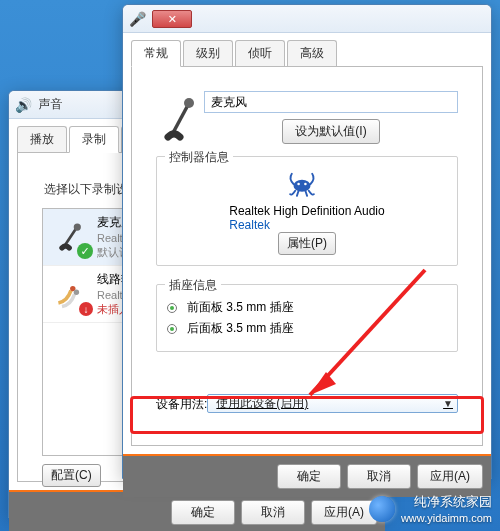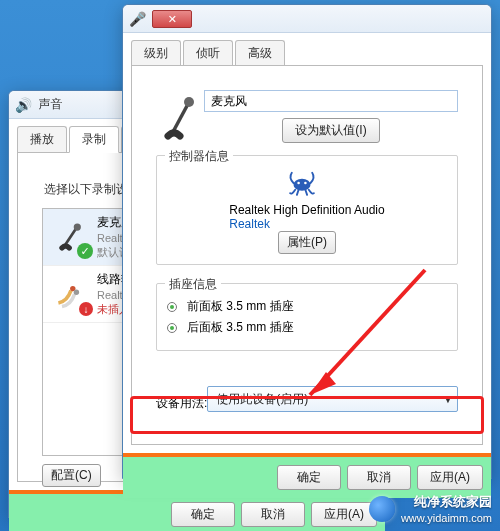--- a/index.html
+++ b/index.html
@@ -134,35 +134,36 @@
   .radio-dot.checked::after {
     content:"";
     position:absolute;
     top:2px;left:2px;right:2px;bottom:2px;
     background:#49b04c;
     border-radius:50%;
   }
   .combo {
     border: 1px solid #7aa7d6;
     background: linear-gradient(180deg,#fff,#e9f2fb);
-    height: 26px;
+    height: 19px;
     display: flex;
     align-items: center;
     padding: 0 4px 0 8px;
     border-radius: 2px;
+    text-decoration: underline;
   }
   .combo-text { flex: 1; color: #222; }
   .combo-arrow { color: #333; font-size: 10px; }
   .bottom-btns {
     display: flex;
     justify-content: flex-end;
     gap: 6px;
     padding: 8px;
-    border-top: 4px solid #f97316;
-    background: #86efac;
+    border-top: 2px solid #f97316;
+    background: #737373;
   }
   .highlight-red {
     position: absolute;
     border: 3px solid #e22;
     border-radius: 4px;
     pointer-events: none;
   }
   .arrow-red {
     position: absolute;
     pointer-events: none;
@@ -250,20 +251,21 @@
     <span class="btn">应用(A)</span>
   </div>
 </div>
 
 <div class="window" style="left:122px; top:4px; width:370px; height:475px;">
   <div class="titlebar">
     <span class="icon">🎤</span>
     <span class="close-btn">✕</span>
   </div>
   <div class="tabs">
+    <div class="tab active">常规</div>
     <div class="tab">级别</div>
     <div class="tab">侦听</div>
     <div class="tab">高级</div>
   </div>
   <div class="tab-body" style="height:380px; display:flex; flex-direction:column;">
     <div class="header-row">
       <div class="micon">
         <svg viewBox="0 0 40 50" width="40" height="50">
             <path d="M14 38 L28 12" stroke="#444" stroke-width="3.5" stroke-linecap="round"></path>
             <circle cx="29" cy="10" r="5" fill="#666"></circle>
@@ -328,16 +330,16 @@
 
 <div class="highlight-red" style="left:130px; top:396px; width:354px; height:38px;"></div>
 <svg class="arrow-red" style="left:290px; top:260px; width:150px; height:150px;" viewBox="0 0 150 150">
   <line x1="135" y1="10" x2="20" y2="135" stroke="#e22" stroke-width="4"></line>
   <polygon points="20,135 36,112 46,124" fill="#e22"></polygon>
 </svg>
 
 <div class="watermark">
   <div class="logo"></div>
   <div>
-    <div style="font-weight:bold; font-size:13px;">纯净系统家园</div>
+    <div style="font-weight:normal; font-size:13px;">纯净系统家园</div>
     <div>www.yidaimm.com</div>
   </div>
 </div>
 
 </body></html>

